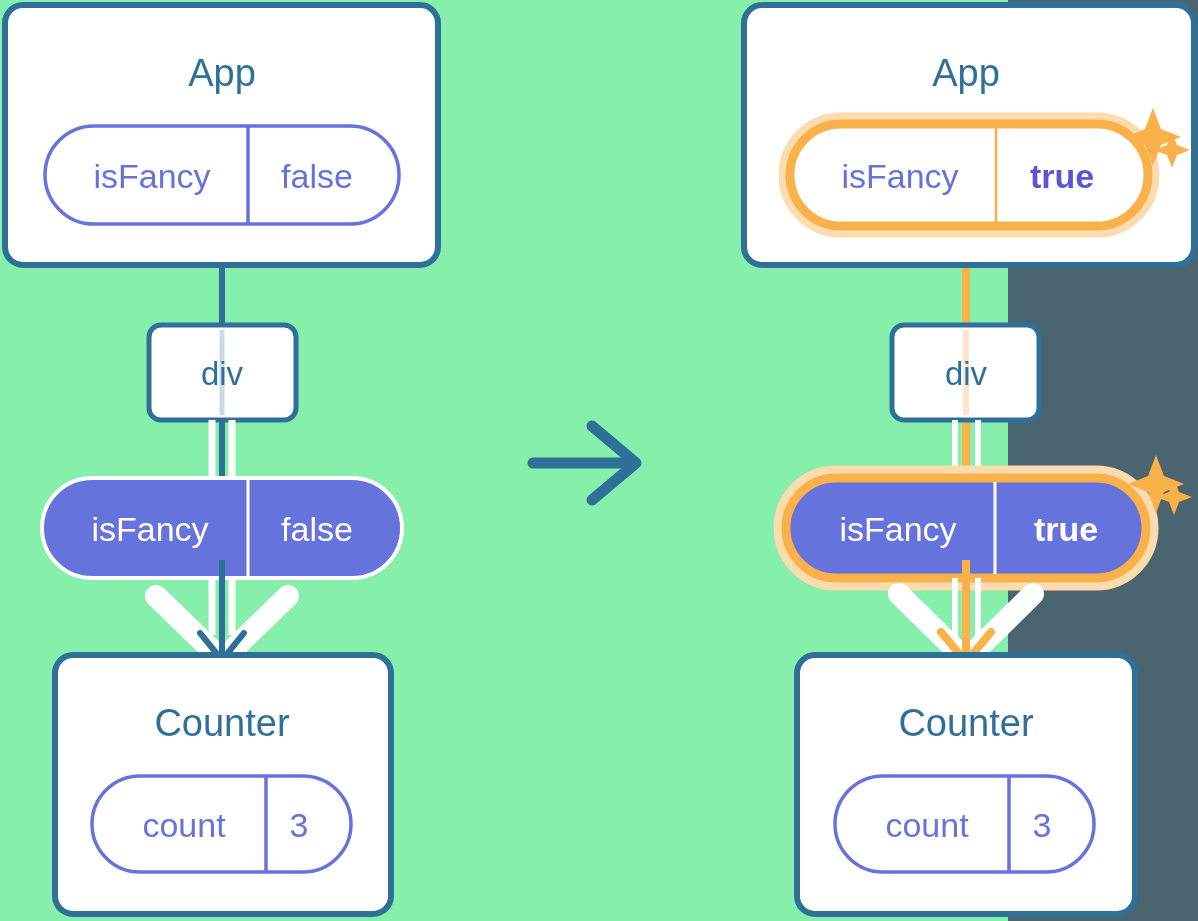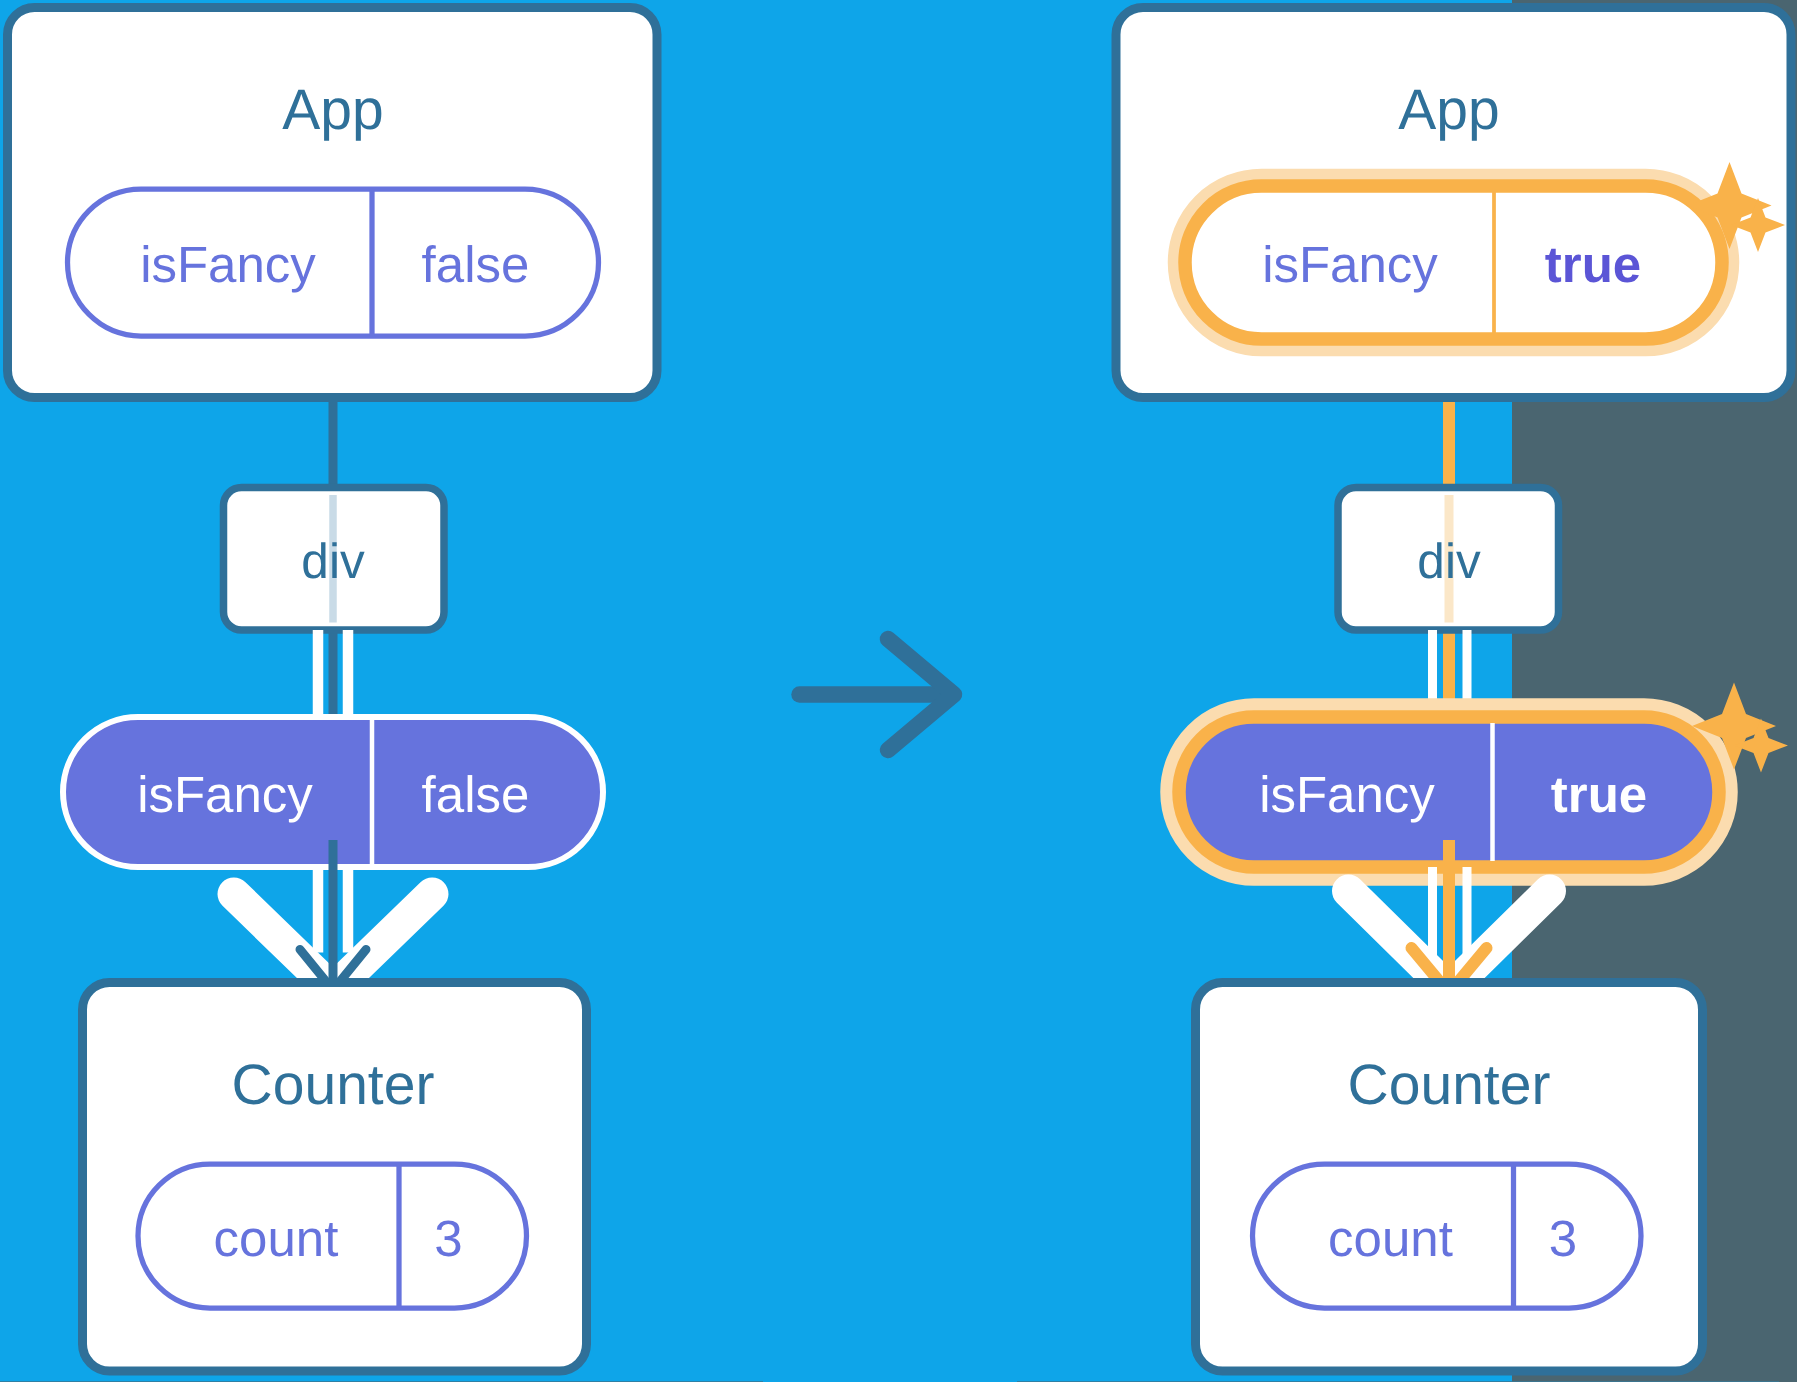--- a/index.html
+++ b/index.html
@@ -10,21 +10,21 @@
   body {
     width: 1198px;
     height: 921px;
     overflow: hidden;
     font-family: "Liberation Sans", sans-serif;
   }
   #stage {
     position: relative;
     width: 1008px;
     height: 921px;
-    background: #0ea5e9;
+    background: #86efac;
   }
   #stage svg {
     position: absolute;
     top: 0;
     left: 0;
     width: 1198px;
     height: 921px;
   }
   .box-label {
     font-family: "Liberation Sans", sans-serif;

